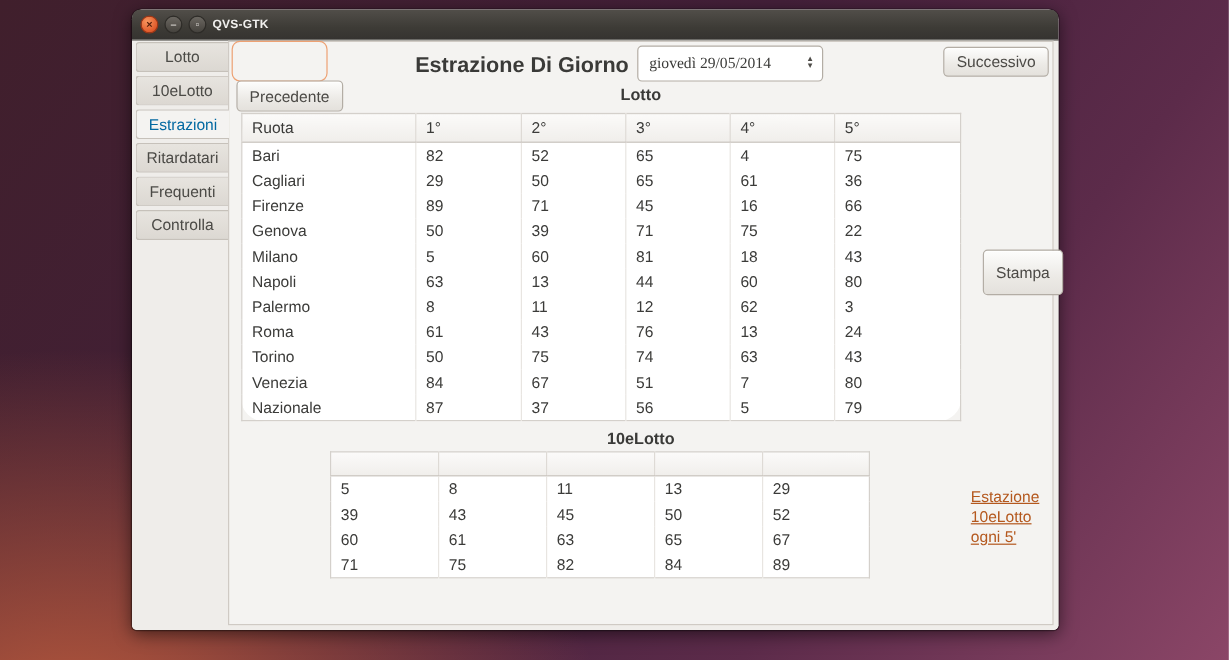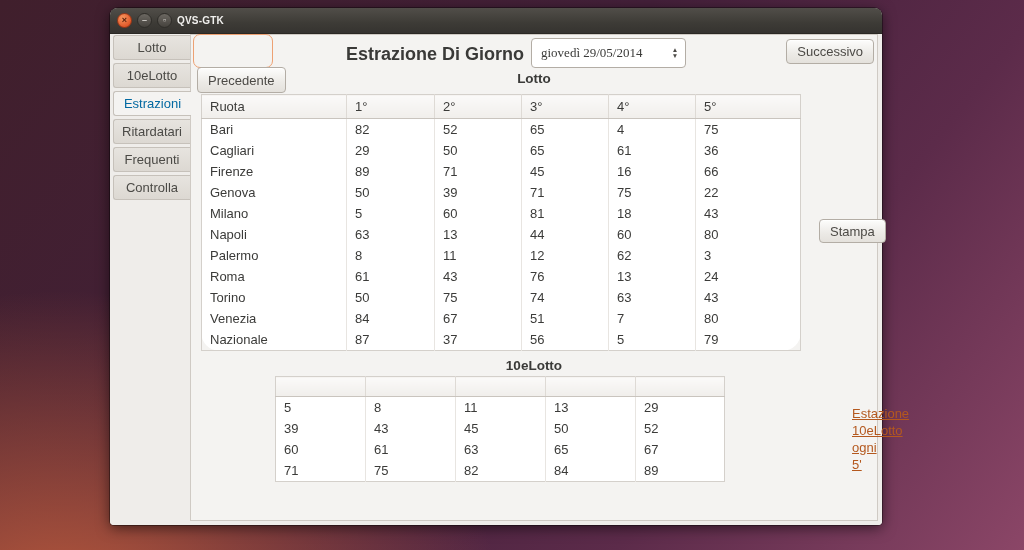--- a/index.html
+++ b/index.html
@@ -66,21 +66,21 @@
   .toolbar-label { position:absolute; top:9px; right:353px; font-size:18px; font-weight:bold; color:#3a3a38; white-space:nowrap; }
   .spinbox {
     position:absolute; left:340px; top:3px; width:155px; height:30px;
     background:#fff; border:1px solid #b3ada5; border-radius:4px;
     display:flex; align-items:center; cursor:pointer;font-family:Liberation Serif, serif;
   }
   .spinbox .value { flex:1; font-size:13px; color:#3b3b39; padding-left:9px; white-space:nowrap; }
   .spin-arrows { width:20px; display:flex; flex-direction:column; align-items:center; justify-content:center; color:#4c4a46; }
   .spin-arrows span { font-size:6.5px; line-height:6px; }
   .btn-next { right:3px; top:4px; height:25px; }
-  .btn-print { left:628px; top:184px; height:24px; }
+  .btn-print { left:628px; top:173px; height:38px; }
 
   
   .heading { position:absolute; left:0; right:0; text-align:center; font-size:13.5px; font-weight:bold; color:#3a3a38; }
   .heading-lotto { top:36px; }
   .heading-10e { top:323px; }
 
   
   table.gtk { position:absolute; border-collapse:collapse; table-layout:fixed; background:#fff; border:1px solid #d4d0cb; font-size:13px; color:#3b3b39; }
   table.gtk th {
     font-weight:normal; text-align:left; padding:3px 8px; line-height:17px;
@@ -89,21 +89,21 @@
   }
   table.gtk td { padding:2px 8px; line-height:17px; border-right:1px solid #e8e5e1; }
   table.gtk th:last-child, table.gtk td:last-child { border-right:none; }
   .lotto-table { left:10px; top:59px; width:600px;border-radius:19px; }
   .dieci-table { left:84px; top:341px; width:450px; }
   .dieci-table th { height:20px; padding:1px 8px; }
   .dieci-table td { padding:3px 8px; }
 
   
   .link-block { position:absolute; left:618px; top:370px; width:80px; font-size:13px; line-height:17px; color:#b4581e; cursor:pointer; }
-  .link-block span { text-decoration:underline; display:block;margin-left:43px; }
+  .link-block span { text-decoration:underline; display:block; }
 </style>
 </head>
 <body>
 
 <div class="window">
   <div class="titlebar">
     <span class="winbtn close">
         <span>×</span>
       </span>
     <span class="winbtn minmax">

